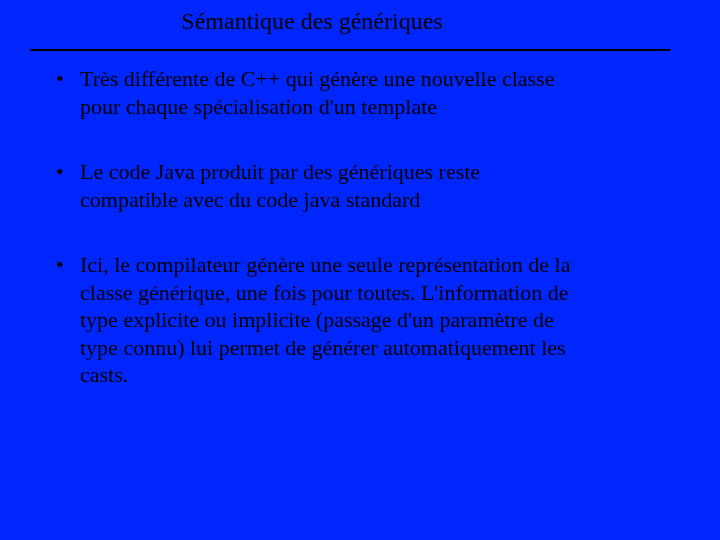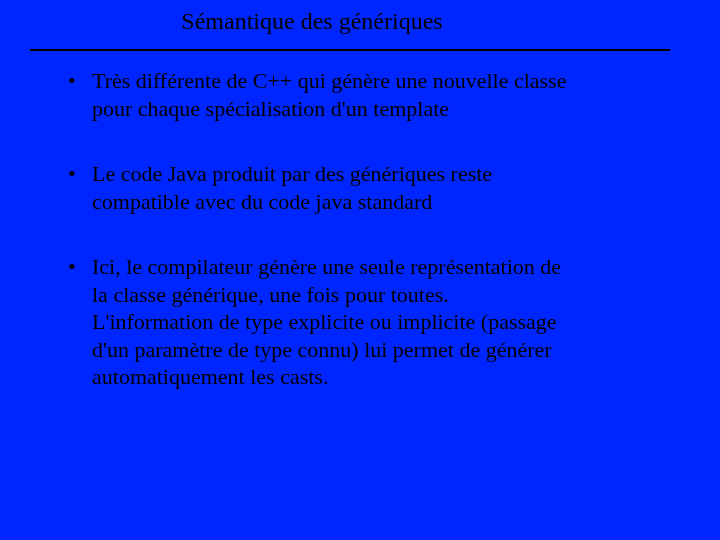--- a/index.html
+++ b/index.html
@@ -31,21 +31,21 @@
     padding: 0 2px 4px 2px;
   }
   .rule {
     height: 2px;
     background: #000;
     width: 640px;
     margin: 0 auto 14px auto;
   }
   ul.bullets {
     list-style: none;
-    margin: 16px;
+    margin: 4px;
     padding: 0 10px 0 20px;
   }
   ul.bullets > li {
     position: relative;
     padding-left: 26px;
     font-size: 22px;
     line-height: 1.25;
     margin-bottom: 38px;
   }
   ul.bullets > li::before {

